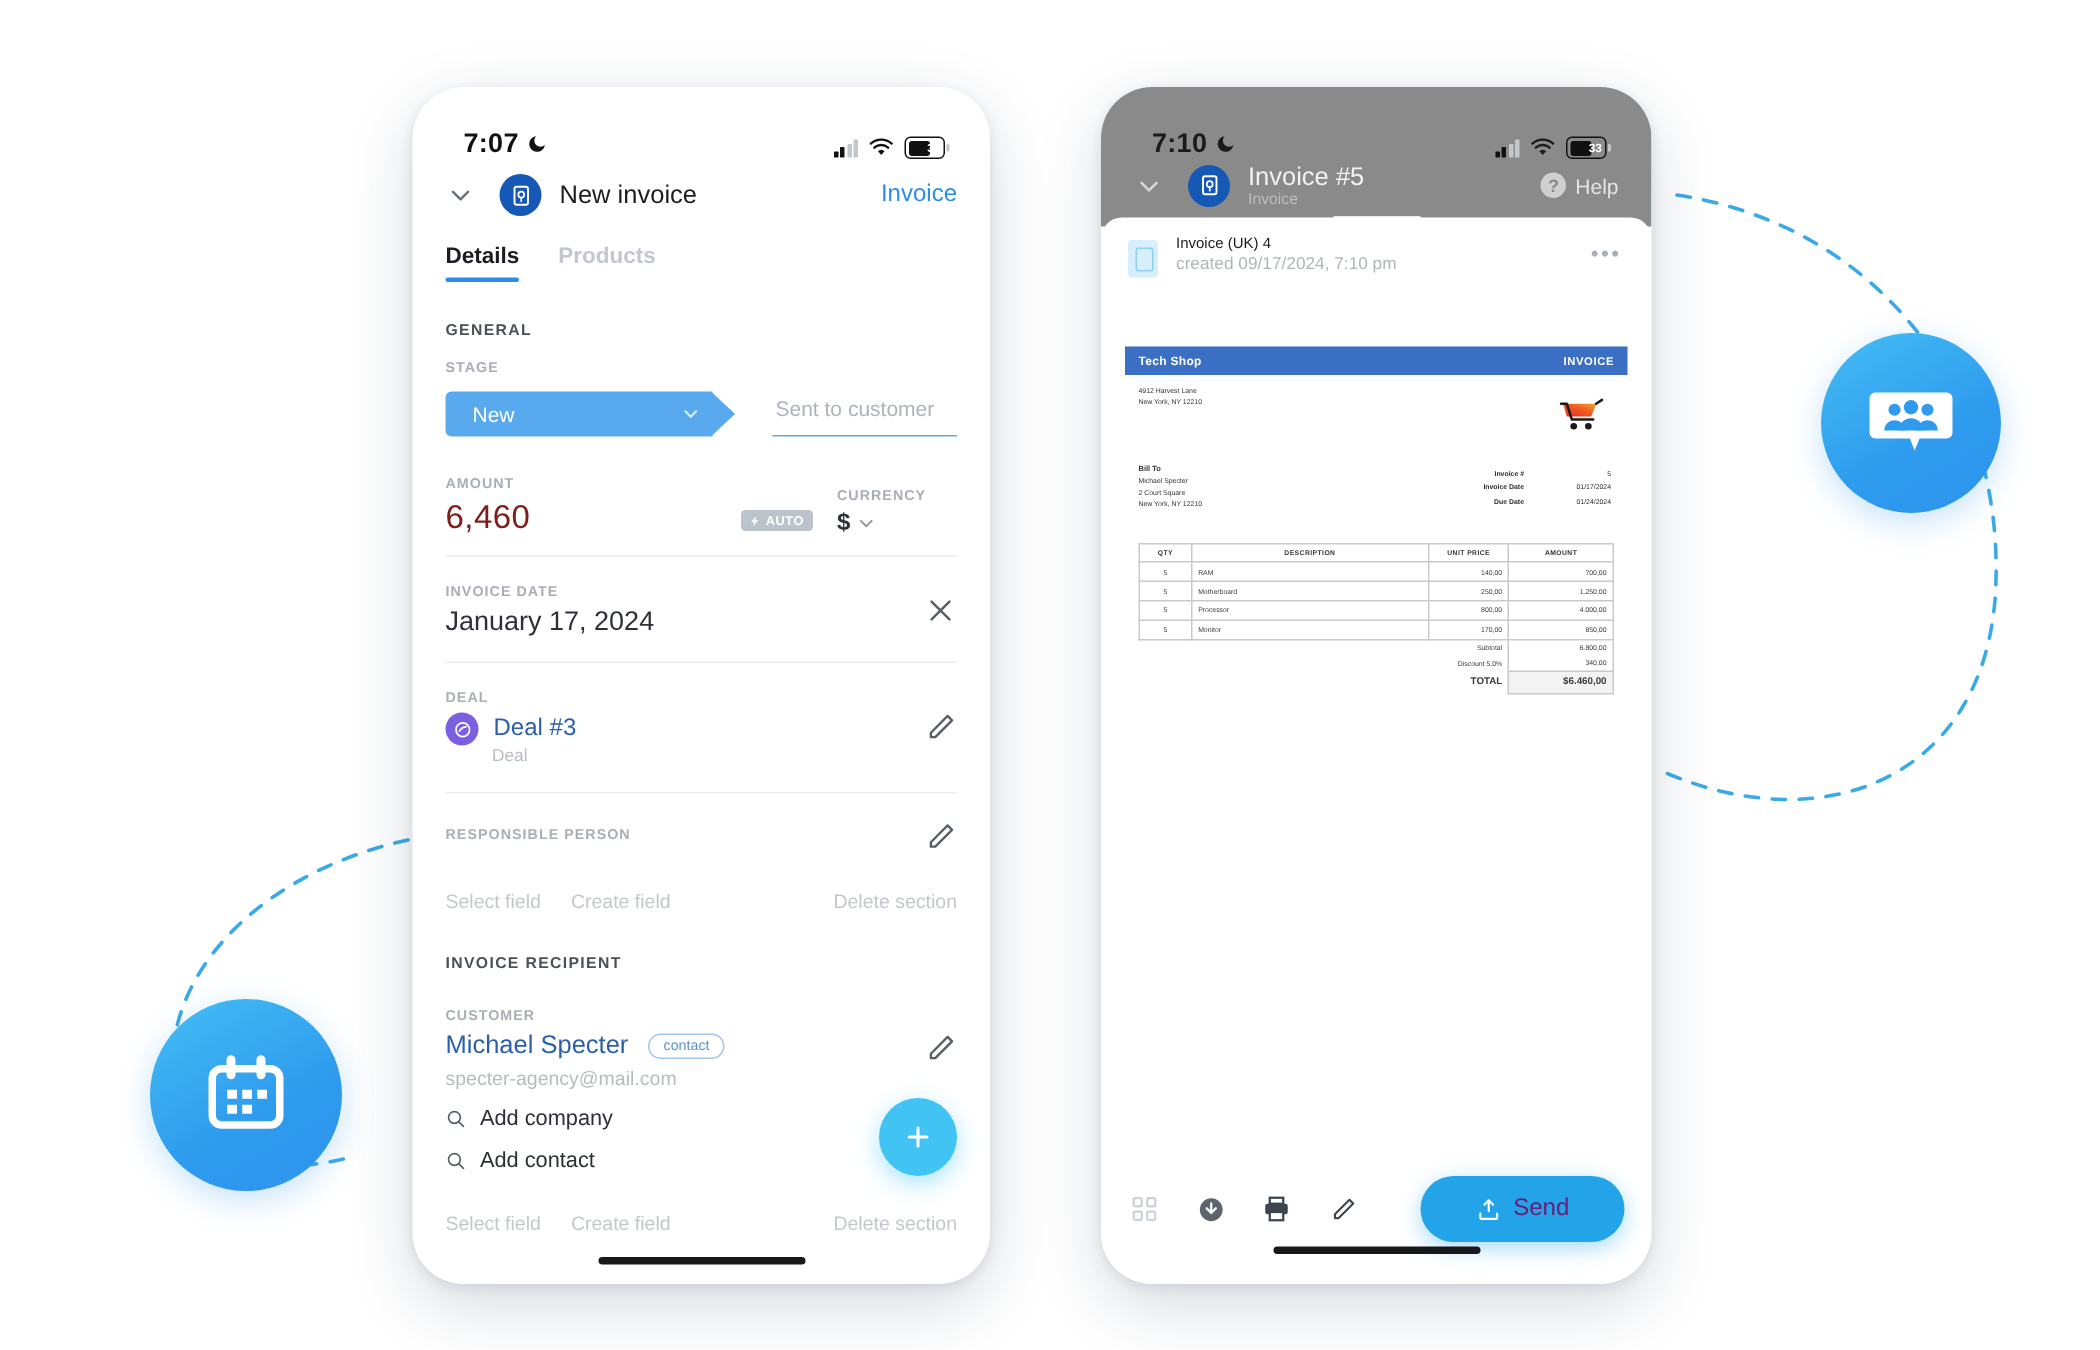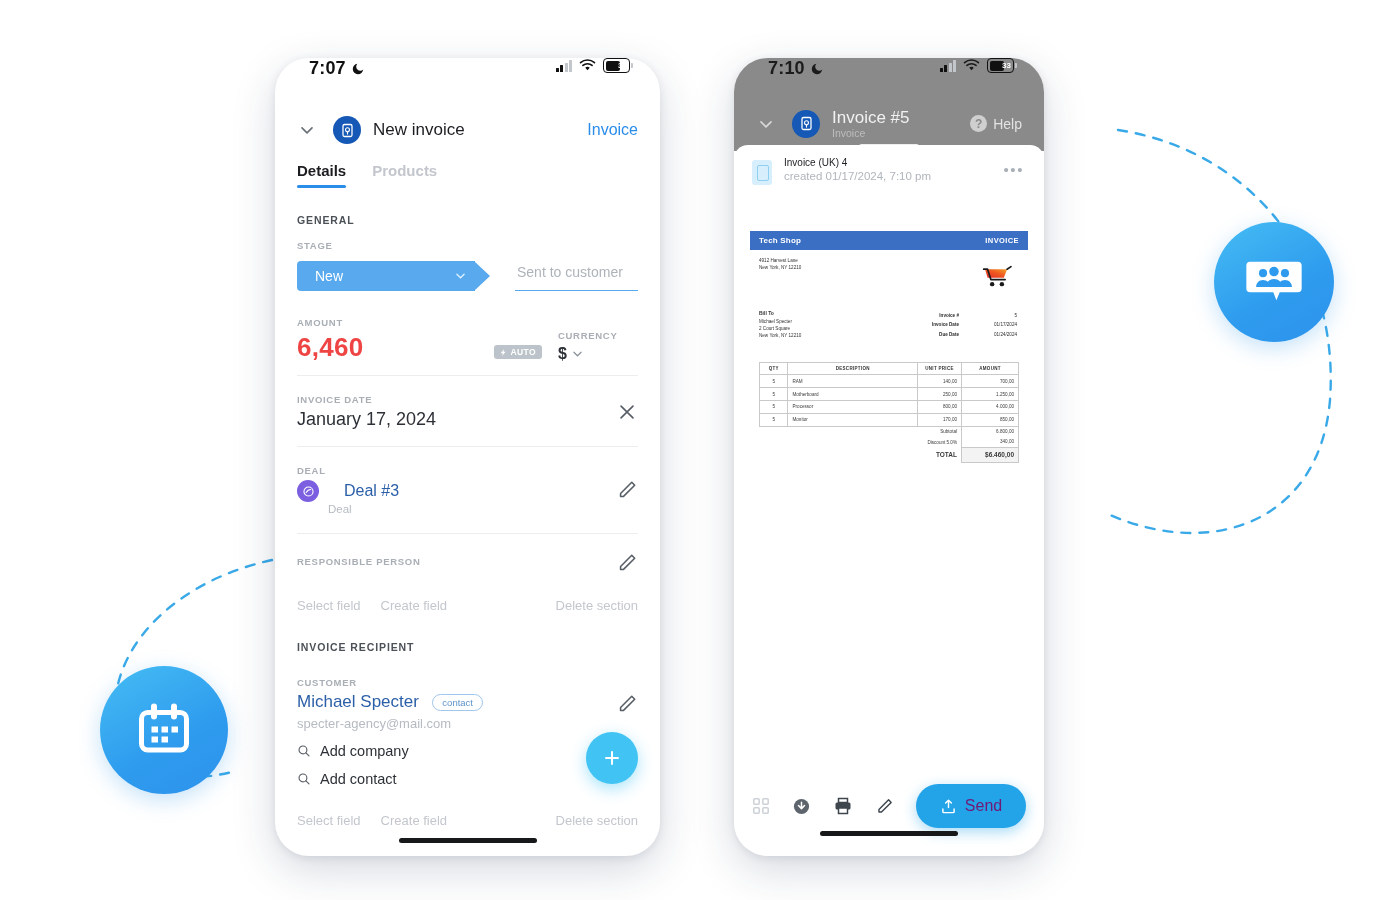--- a/index.html
+++ b/index.html
@@ -23,25 +23,25 @@
   #bubble-calendar{left:100px;top:666px;width:128px;height:128px;}
   #bubble-chat{left:1214px;top:222px;width:120px;height:120px;}
 
   
   .phone{
     position:absolute;background:#ffffff;border-radius:34px;
     box-shadow:0 14px 44px rgba(25,45,80,.18), 0 2px 8px rgba(25,45,80,.10);
     overflow:hidden;
   }
   #phone-left{left:275px;top:58px;width:385px;height:798px;}
-  #phone-right{left:734px;top:58px;width:310px;height:798px;}
+  #phone-right{left:734px;top:58px;width:367px;height:798px;}
 
   
   .statusbar{
-    height:48px;display:flex;align-items:flex-start;justify-content:space-between;
+    height:48px;display:flex;align-items:flex-end;justify-content:space-between;
     padding:0 30px 0 34px;box-sizing:border-box;
   }
   .sb-time{font-size:18px;font-weight:bold;color:#111;letter-spacing:.2px;display:flex;align-items:center;gap:5px;}
   .sb-right{display:flex;align-items:center;gap:7px;}
   .bars{display:flex;align-items:flex-end;gap:1.5px;height:12px;}
   .bars i{display:block;width:3px;background:#111;border-radius:.5px;}
   .bars i:nth-child(1){height:4px;}
   .bars i:nth-child(2){height:6.5px;}
   .bars i:nth-child(3){height:9px;background:#c3c6cb;}
   .bars i:nth-child(4){height:12px;background:#c3c6cb;}
@@ -83,37 +83,37 @@
   }
   .stage-pill .cv{position:absolute;right:10px;top:12px;}
   .stage-next{
     margin-left:40px;flex:1;font-size:14px;color:#aeb3ba;
     border-bottom:1.6px solid #58A9EE;padding:0 0 8px 2px;height:30px;box-sizing:border-box;
     display:flex;align-items:center;
   }
 
   .row2{display:flex;margin-top:26px;align-items:flex-end;}
   .amount-col{flex:1;}
-  .amount-val{font-size:26px;color:#ef4444;letter-spacing:.3px;font-weight:bold;}
+  .amount-val{font-size:22px;color:#7f1d1d;letter-spacing:.3px;}
   .auto-badge{
     background:#bdc3ca;color:#fff;border-radius:3px;font-size:8.5px;font-weight:bold;
     padding:2px 6px;letter-spacing:.4px;display:inline-flex;align-items:center;gap:3px;
     margin-bottom:4px;
   }
   .cur-col{width:80px;}
   .cur-val{font-size:16px;color:#2d3137;display:flex;align-items:center;gap:6px;}
 
   .divider{height:1px;background:#ecedef;margin-top:12px;}
 
   .fieldrow{display:flex;align-items:center;margin-top:18px;}
   .fieldrow .grow{flex:1;min-width:0;}
   .big-val{font-size:18px;color:#2d3137;}
   .link-val{font-size:16px;color:#2b5fa8;}
   .sub-val{font-size:11.5px;color:#b6bbc2;margin-top:1px;}
-  .entity-line{display:flex;align-items:center;gap:25px;}
+  .entity-line{display:flex;align-items:center;gap:10px;}
   .ent-avatar{width:22px;height:22px;border-radius:50%;flex:0 0 auto;}
   .ent-avatar.deal{background:#7b5fe0;display:flex;align-items:center;justify-content:center;}
   .ent-avatar.person{background:linear-gradient(160deg,#d8a98a,#b5764c);position:relative;overflow:hidden;}
   .ent-avatar.person::before{content:"";position:absolute;left:4px;top:2px;width:14px;height:9px;background:#5a3a22;border-radius:7px 7px 2px 2px;}
   .ent-avatar.person::after{content:"";position:absolute;left:5px;bottom:0;width:12px;height:8px;background:#e8c3a4;border-radius:6px 6px 0 0;}
 
   .pill-tag{
     display:inline-block;border:1px solid #9fc6ec;color:#5e93c9;border-radius:10px;
     font-size:9.5px;padding:2px 9px;margin-left:9px;vertical-align:middle;
   }
@@ -449,21 +449,21 @@
       </div>
       <div class="sheet-grab"></div>
     </div>
 
     <div style="background:#fff;border-radius:14px 14px 0 0;position:relative;margin-top:-6px;height:704px;">
 
       <div class="doc-head">
         <span class="doc-file-icon"></span>
         <div style="margin-left:12px">
           <div class="doc-title">Invoice (UK) 4</div>
-          <div class="doc-sub">created 01/17/2024, 7:10 pm</div>
+          <div class="doc-sub">created 09/17/2024, 7:10 pm</div>
         </div>
         <span class="dots">•••</span>
       </div>
 
       <div class="paper">
         <div class="paper-bar">
           <b>Tech Shop</b>
           <span class="inv">INVOICE</span>
         </div>
         <div class="paper-body">

